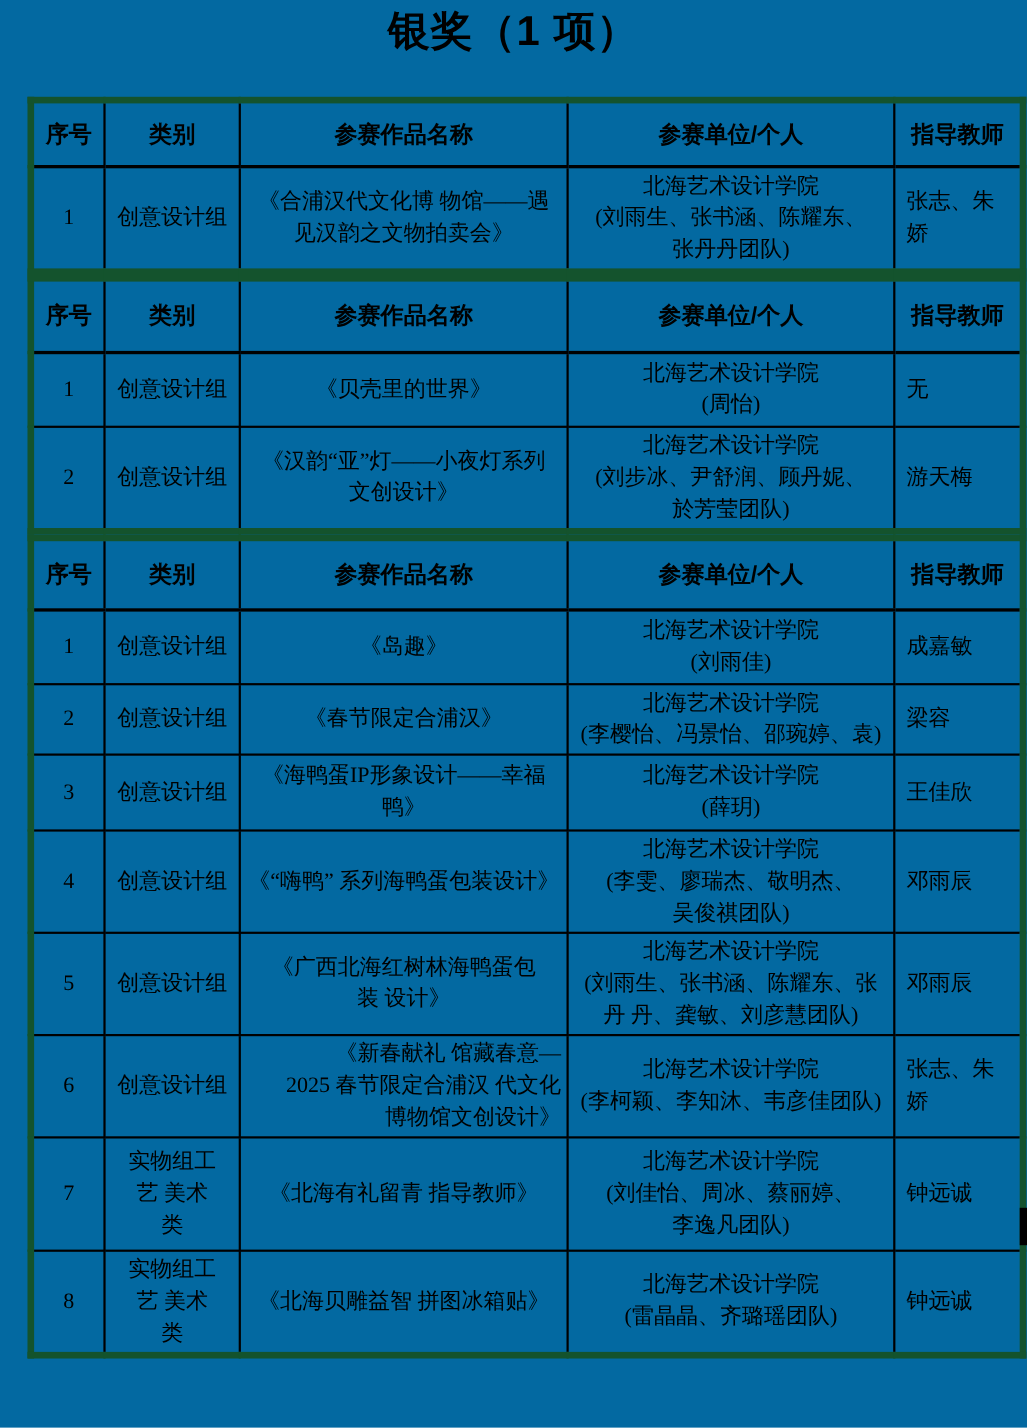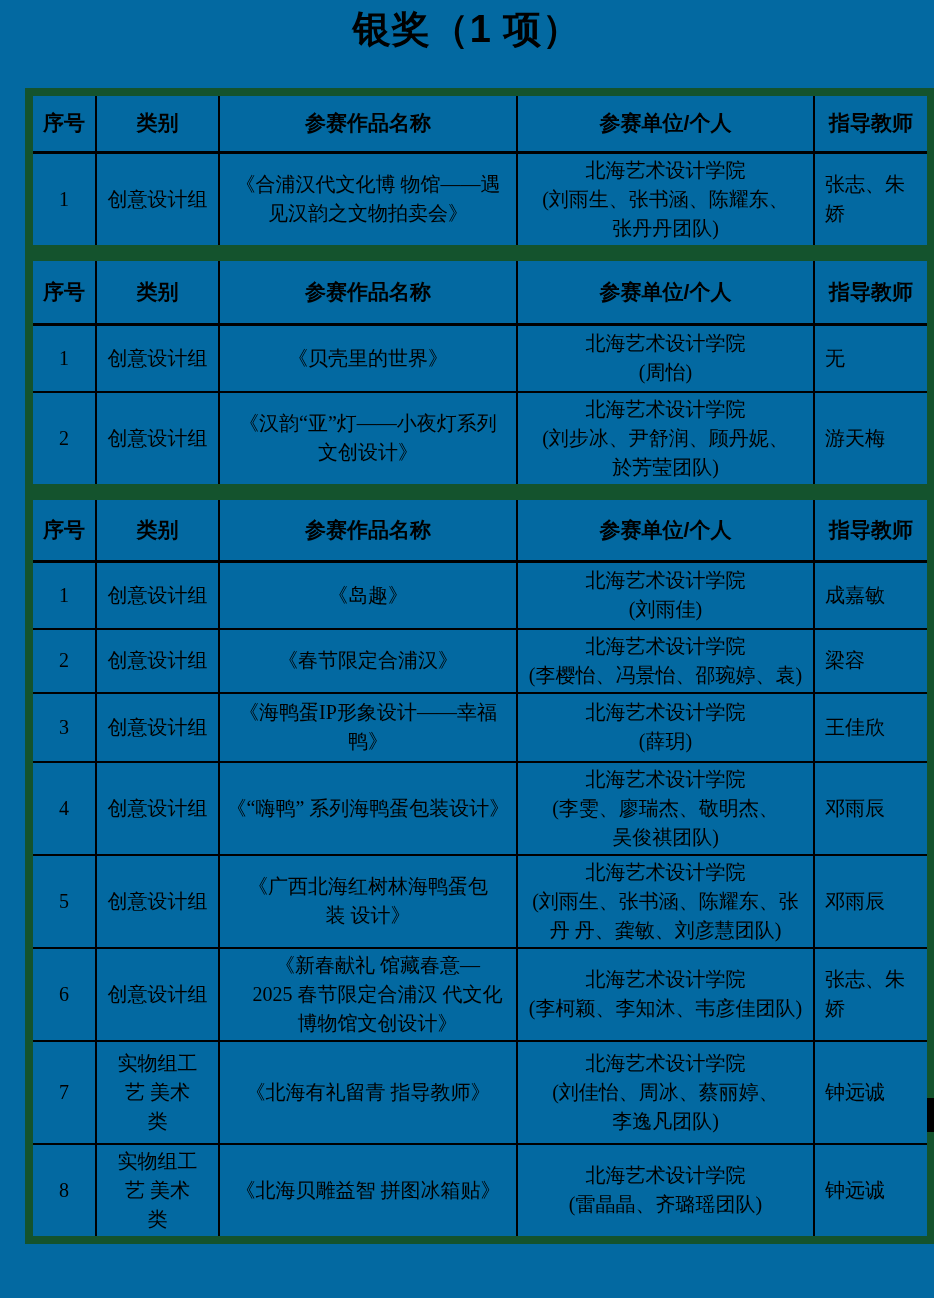--- a/index.html
+++ b/index.html
@@ -28,21 +28,21 @@
   }
   h1.t1 { margin: 0 0 36px 0; }
   h1.t2 { margin: 13px 0 0 0; }
   h1.t3 { margin: 10px 0 0 0; }
 
   table.award-table {
     border-collapse: collapse;
     table-layout: fixed;
     margin-left: 25px;
     width: 902px;
-    border: 8px solid #14532d;
+    border: 6px solid #14532d;
   }
   .award-table th,
   .award-table td {
     border: 2px solid #000000;
     vertical-align: middle;
     overflow: hidden;
   }
   .award-table th {
     font-family: "Liberation Sans", sans-serif;
     font-weight: bold;
@@ -59,21 +59,21 @@
     line-height: 29px;
     text-align: center;
     white-space: pre-line;
     padding: 2px 5px;
   }
   .award-table td.teacher {
     text-align: left;
     padding-left: 10px;
   }
   .award-table td.work.align-left {
-    text-align: center;
+    text-align: right;
     padding-left: 24px;
   }
   .col-no    { width: 67px;  }
   .col-cat   { width: 123px; }
   .col-work  { width: 298px; }
   .col-unit  { width: 297px; }
   .col-teach { width: 117px; }
 
   .edge-mark {
     position: absolute;

